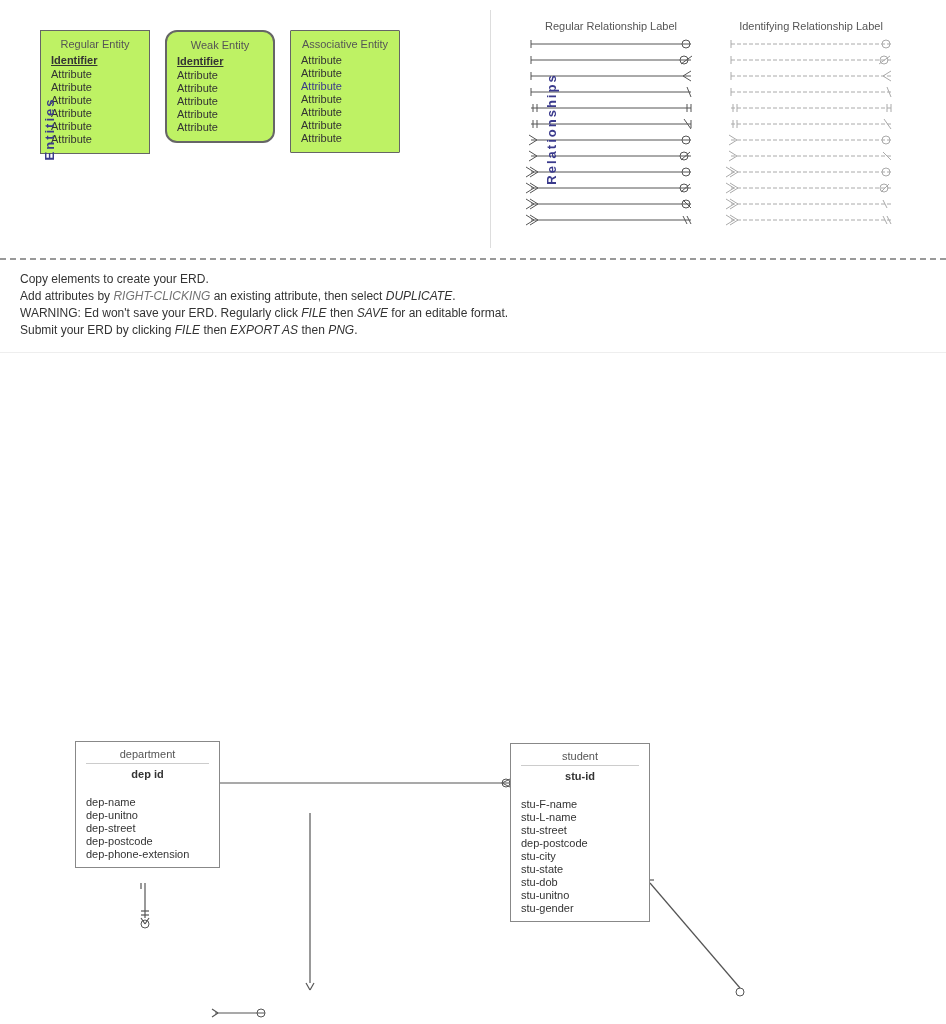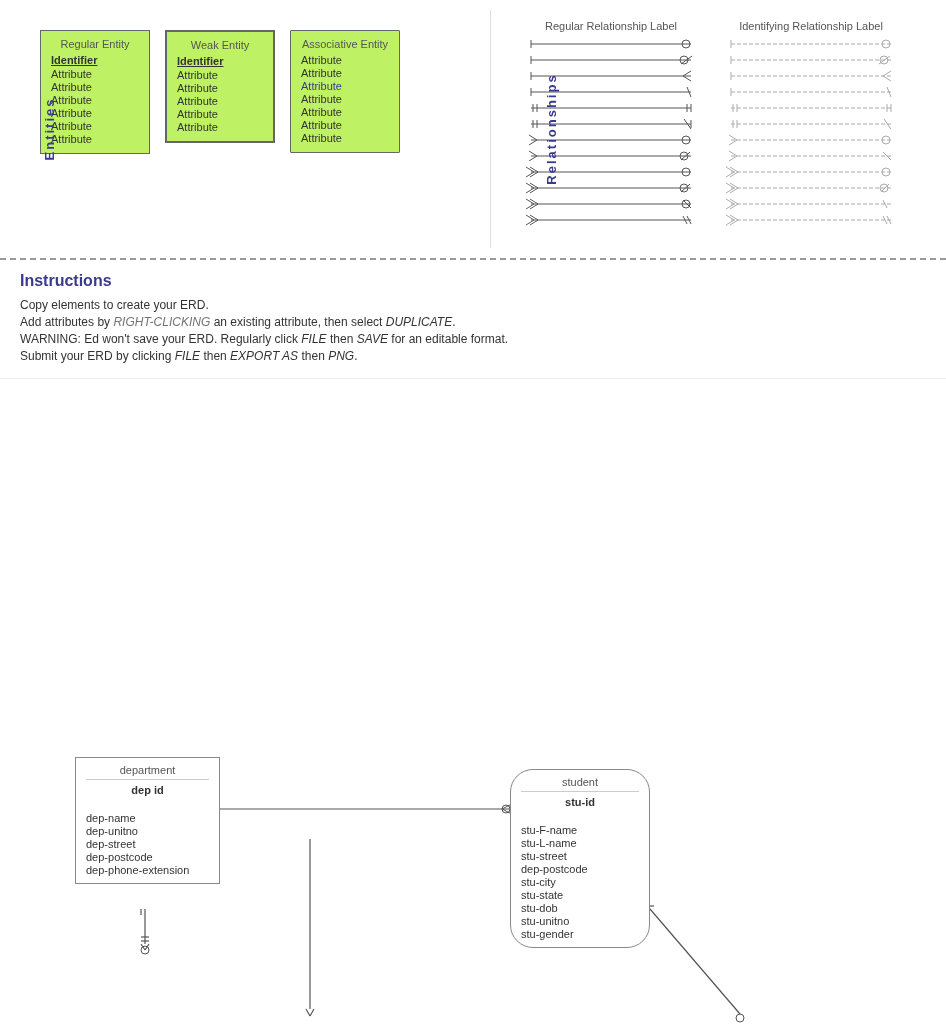--- a/index.html
+++ b/index.html
@@ -220,21 +220,21 @@
         <div class="box-title">Regular Entity</div>
         <div class="identifier">Identifier</div>
         <div class="attr-line">Attribute</div>
         <div class="attr-line">Attribute</div>
         <div class="attr-line">Attribute</div>
         <div class="attr-line">Attribute</div>
         <div class="attr-line">Attribute</div>
         <div class="attr-line">Attribute</div>
       </div>
 
-      <div class="entity-box" style="border-width:2px;">
+      <div class="entity-box" style="border-width:2px;border-radius:12px;">
         <div class="box-title">Weak Entity</div>
         <div class="identifier">Identifier</div>
         <div class="attr-line">Attribute</div>
         <div class="attr-line">Attribute</div>
         <div class="attr-line">Attribute</div>
         <div class="attr-line">Attribute</div>
         <div class="attr-line">Attribute</div>
       </div>
 
       <div class="entity-box rounded">
@@ -473,21 +473,20 @@
               <line x1="162" y1="4" x2="166" y2="12" stroke="#aaa" stroke-width="1"></line>
               <line x1="166" y1="4" x2="170" y2="12" stroke="#aaa" stroke-width="1"></line>
             </svg>
         </div>
       </div>
     </div>
   </div>
 </div>
 
 <div class="instructions-area">
-  <div class="instructions-title">Instructions</div>
   <p>Copy elements to create your ERD.</p>
   <p>Add attributes by <span class="highlight-right-click">RIGHT-CLICKING</span> an existing attribute, then select <span class="highlight-duplicate"><em>DUPLICATE</em></span>.</p>
   <p>WARNING: Ed won't save your ERD. Regularly click <span class="highlight-file"><em>FILE</em></span> then <span class="highlight-file"><em>SAVE</em></span> for an editable format.</p>
   <p>Submit your ERD by clicking <span class="highlight-file"><em>FILE</em></span> then <span class="highlight-file"><em>EXPORT AS</em></span> then <span class="highlight-file"><em>PNG</em></span>.</p>
 </div>
 
 <div class="erd-canvas">
 
   <svg class="erd-svg" viewBox="0 0 946 700">
 
@@ -533,31 +532,31 @@
     <line x1="530" y1="740" x2="420" y2="845" stroke="#555" stroke-width="1.2"></line>
     <circle cx="424" cy="845" r="4" fill="none" stroke="#555" stroke-width="1"></circle>
 
     <line x1="145" y1="850" x2="145" y2="925" stroke="#555" stroke-width="1.2"></line>
     <line x1="141" y1="920" x2="145" y2="925" stroke="#555" stroke-width="1.2"></line>
     <line x1="149" y1="920" x2="145" y2="925" stroke="#555" stroke-width="1.2"></line>
     <line x1="141" y1="916" x2="149" y2="916" stroke="#555" stroke-width="1.2"></line>
     <line x1="141" y1="912" x2="149" y2="912" stroke="#555" stroke-width="1.2"></line>
   </svg>
 
-  <div class="erd-entity" style="left:75px; top:378px; width:145px;">
+  <div class="erd-entity" style="left:75px; top:388px; width:145px;">
     <div class="ent-title">department</div>
     <div class="ent-id">dep id</div>
     <div class="ent-attr">dep-name</div>
     <div class="ent-attr">dep-unitno</div>
     <div class="ent-attr">dep-street</div>
     <div class="ent-attr">dep-postcode</div>
     <div class="ent-attr">dep-phone-extension</div>
   </div>
 
-  <div class="erd-entity" style="left:510px; top:390px; width:140px;border-radius:23px;">
+  <div class="erd-entity" style="left:510px; top:390px; width:140px;">
     <div class="ent-title">student</div>
     <div class="ent-id">stu-id</div>
     <div class="ent-attr">stu-F-name</div>
     <div class="ent-attr">stu-L-name</div>
     <div class="ent-attr">stu-street</div>
     <div class="ent-attr">dep-postcode</div>
     <div class="ent-attr">stu-city</div>
     <div class="ent-attr">stu-state</div>
     <div class="ent-attr">stu-dob</div>
     <div class="ent-attr">stu-unitno</div>

